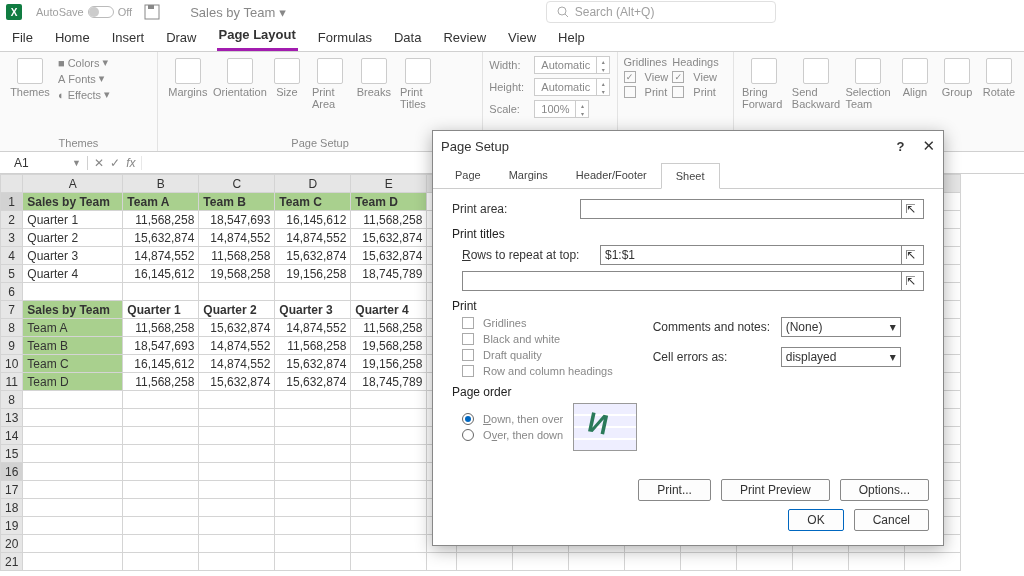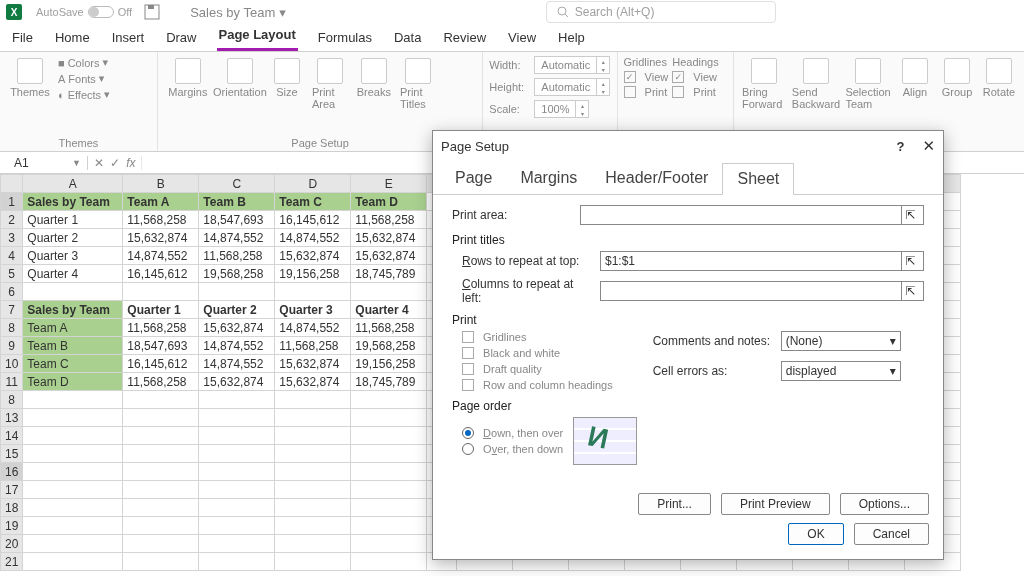--- a/index.html
+++ b/index.html
@@ -43,30 +43,30 @@
   .fx-input { flex: 1; padding: 0 6px; }
 
   
   .grid-wrap { position: relative; height: calc(576px - 24px - 28px - 100px - 22px); overflow: hidden; }
   table.sheet { border-collapse: collapse; table-layout: fixed; }
   table.sheet th, table.sheet td { border: 1px solid #d4d4d4; font-size: 12px; height: 18px; padding: 0 4px; white-space: nowrap; overflow: hidden; }
   table.sheet th { background: #e6e6e6; font-weight: normal; text-align: center; }
   table.sheet .row-h { width: 22px; background: #e6e6e6; text-align: center; }
   .col-narrow { width: 22px; }
   .sel-row th.row-h, th.row-h.sel { background: #d2d2d2; }
-  .cell-r { }
+  .cell-r { text-align: right; }
   .bold { font-weight: 600; }
   .hdr-green { background: #a9d08e; }
 
   
   .overlay { position: absolute; left: 432px; top: 130px; width: 512px; background: #fff; border: 1px solid #888; box-shadow: 0 4px 16px rgba(0,0,0,0.3); }
   .dlg-title { display: flex; align-items: center; justify-content: space-between; padding: 6px 8px; font-size: 13px; }
   .dlg-title .right { display:flex; gap:18px; align-items:center; }
   .dlg-tabs { display: flex; border-bottom: 1px solid #ccc; padding: 0 8px; margin-top: 2px; }
-  .dlg-tab { padding: 6px 14px; font-size: 16px; color: #444; cursor: pointer; }
+  .dlg-tab { padding: 6px 14px; font-size: 11px; color: #444; cursor: pointer; }
   .dlg-tab.active { border: 1px solid #ccc; border-bottom: 1px solid #fff; background: #fff; margin-bottom: -1px; }
   .dlg-body { padding: 10px 19px; font-size: 12px; }
   .frow { display: flex; align-items: center; gap: 8px; margin-bottom: 6px; }
   .frow label { width: 120px; }
   .finput { flex: 1; border: 1px solid #888; height: 20px; display: flex; align-items: center; padding: 0 4px; background:#fff; }
   .pick { width: 18px; height: 18px; border-left: 1px solid #888; display:flex; align-items:center; justify-content:center; }
   .section { font-size: 12px; margin: 8px 0 4px; color: #222; }
   .two-col { display: flex; gap: 40px; }
   .col-left { display:flex; flex-direction:column; gap:4px; }
   .col-right { display:flex; flex-direction:column; gap:10px; flex:1; }
@@ -699,21 +699,20 @@
     </div>
     <div class="section">Print titles</div>
     <div class="frow" style="margin-left:10px">
       <label style="width:130px"><u>R</u><span>ows to repeat at top:</span></label>
       <div class="finput">
         <span style="flex:1">$1:$1</span>
         <span class="pick">⇱</span>
       </div>
     </div>
     <div class="frow" style="margin-left:10px">
-      <label style="width:130px"><u>C</u><span>olumns to repeat at left:</span></label>
       <div class="finput">
         <span style="flex:1"></span>
         <span class="pick">⇱</span>
       </div>
     </div>
     <div class="section">Print</div>
     <div class="two-col" style="margin-left:10px">
       <div class="col-left">
         <div class="mini-row"><span class="chk"></span>&nbsp;<span>Gridlines</span></div>
         <div class="mini-row"><span class="chk"></span>&nbsp;<span>Black and white</span></div>

